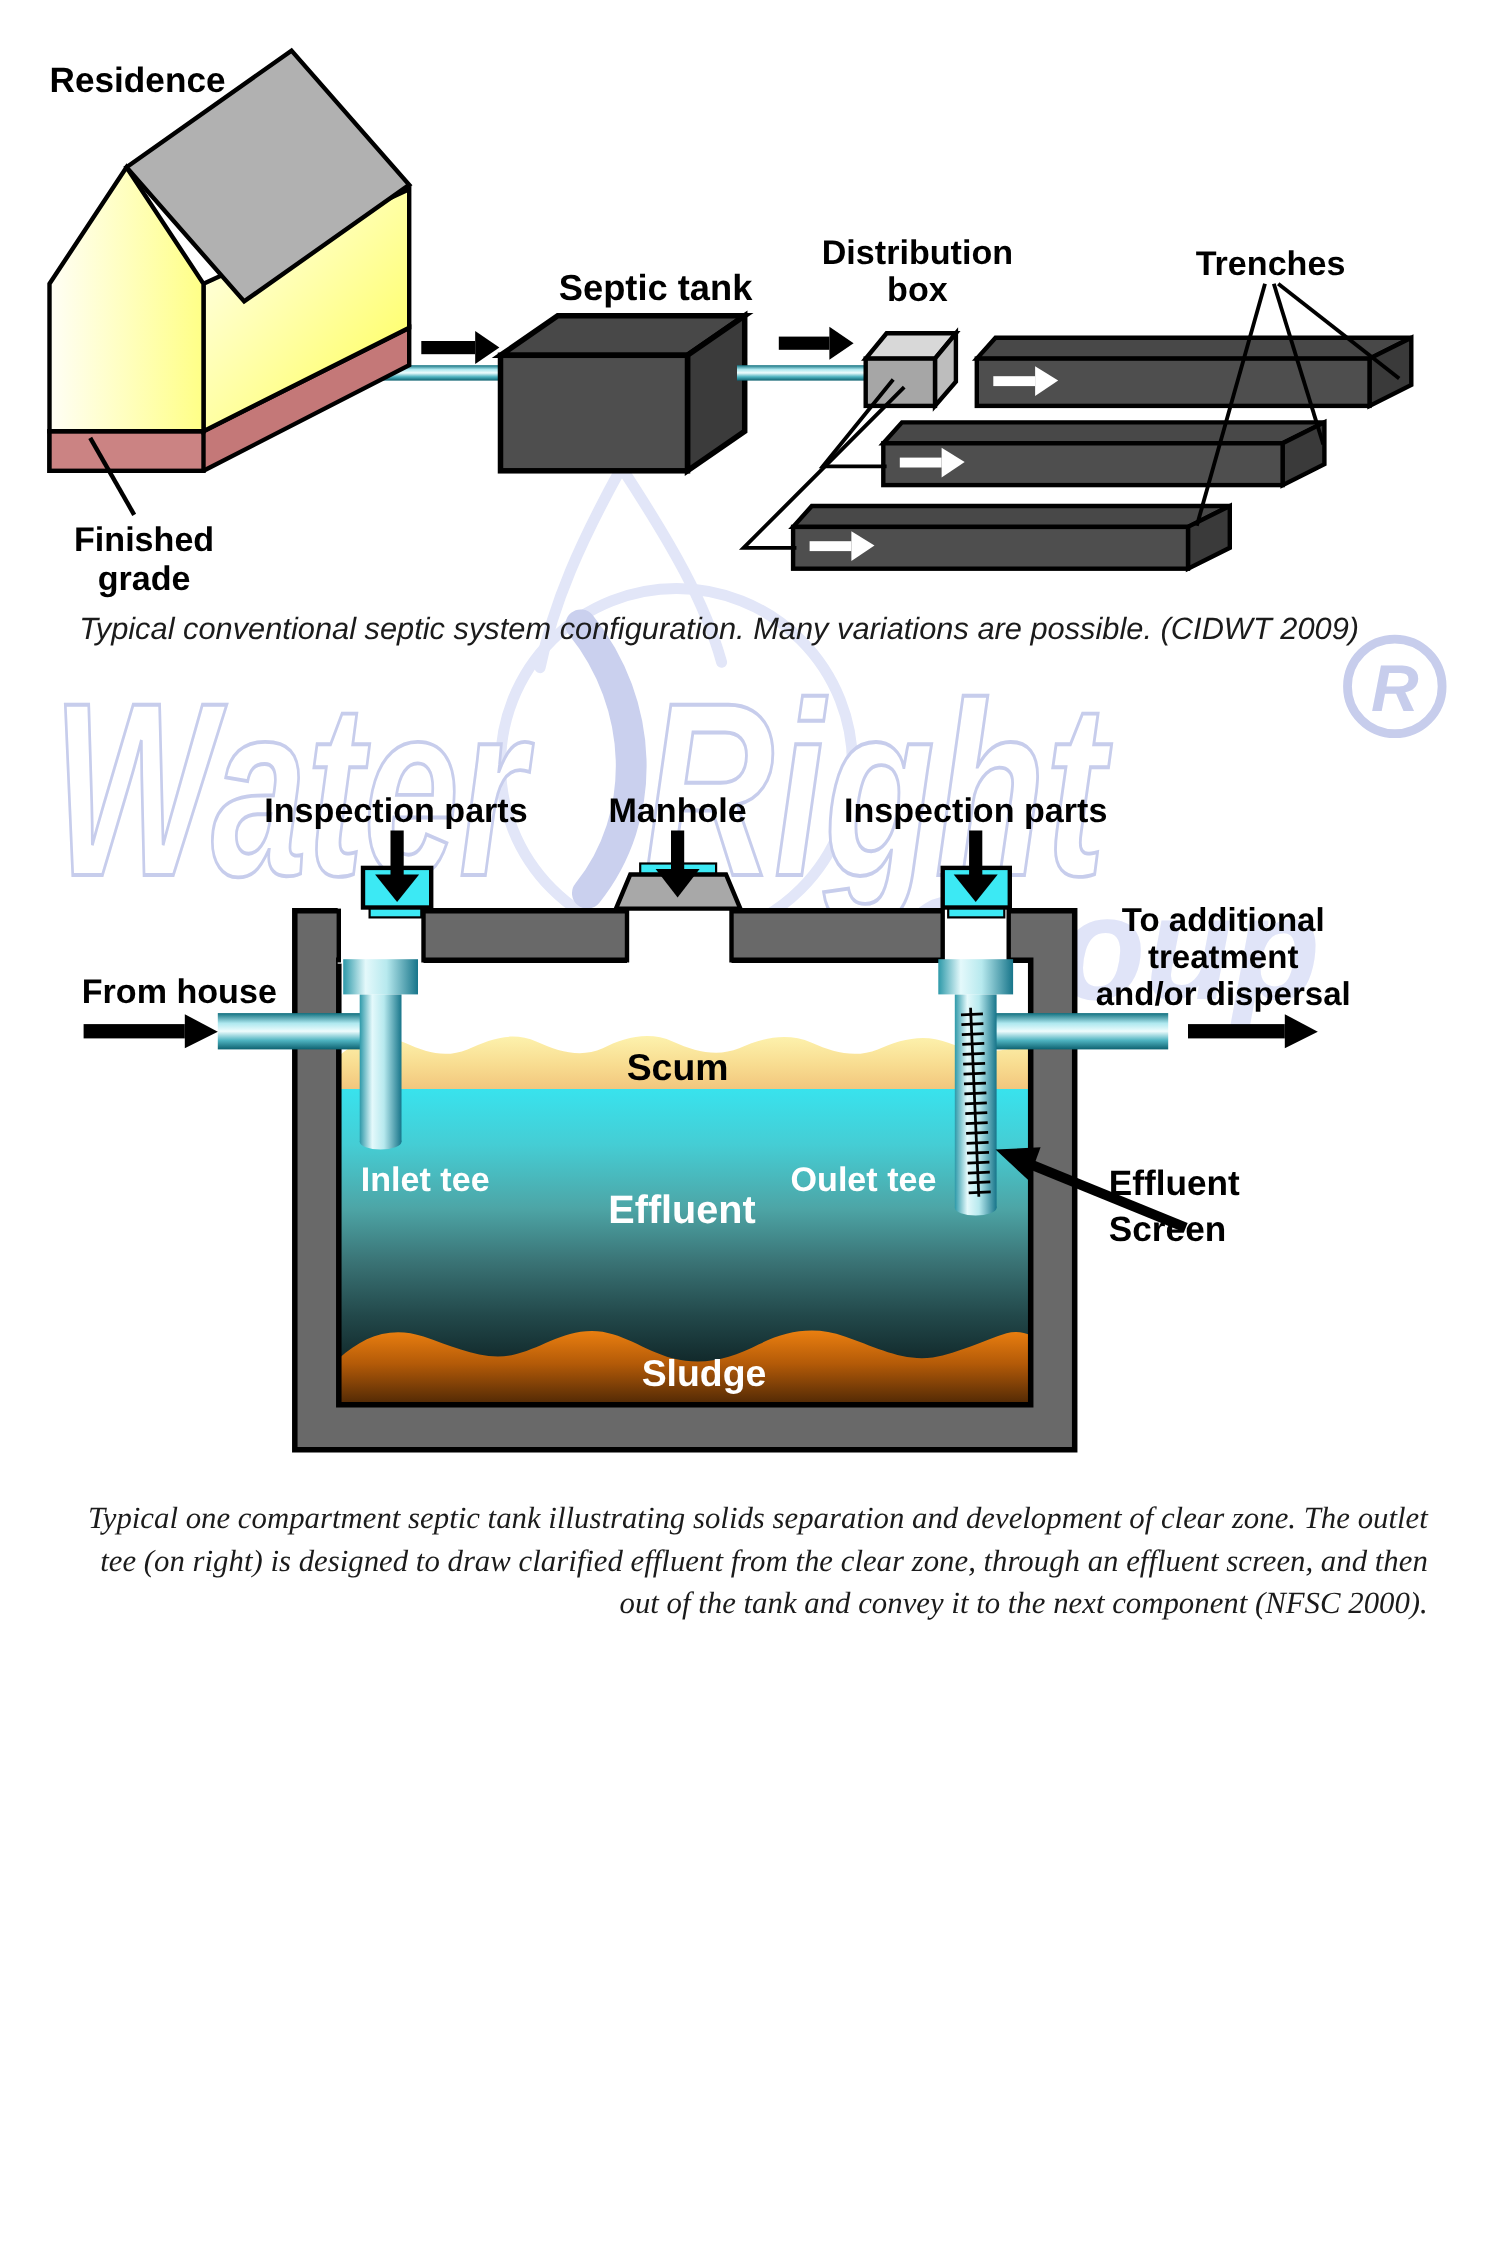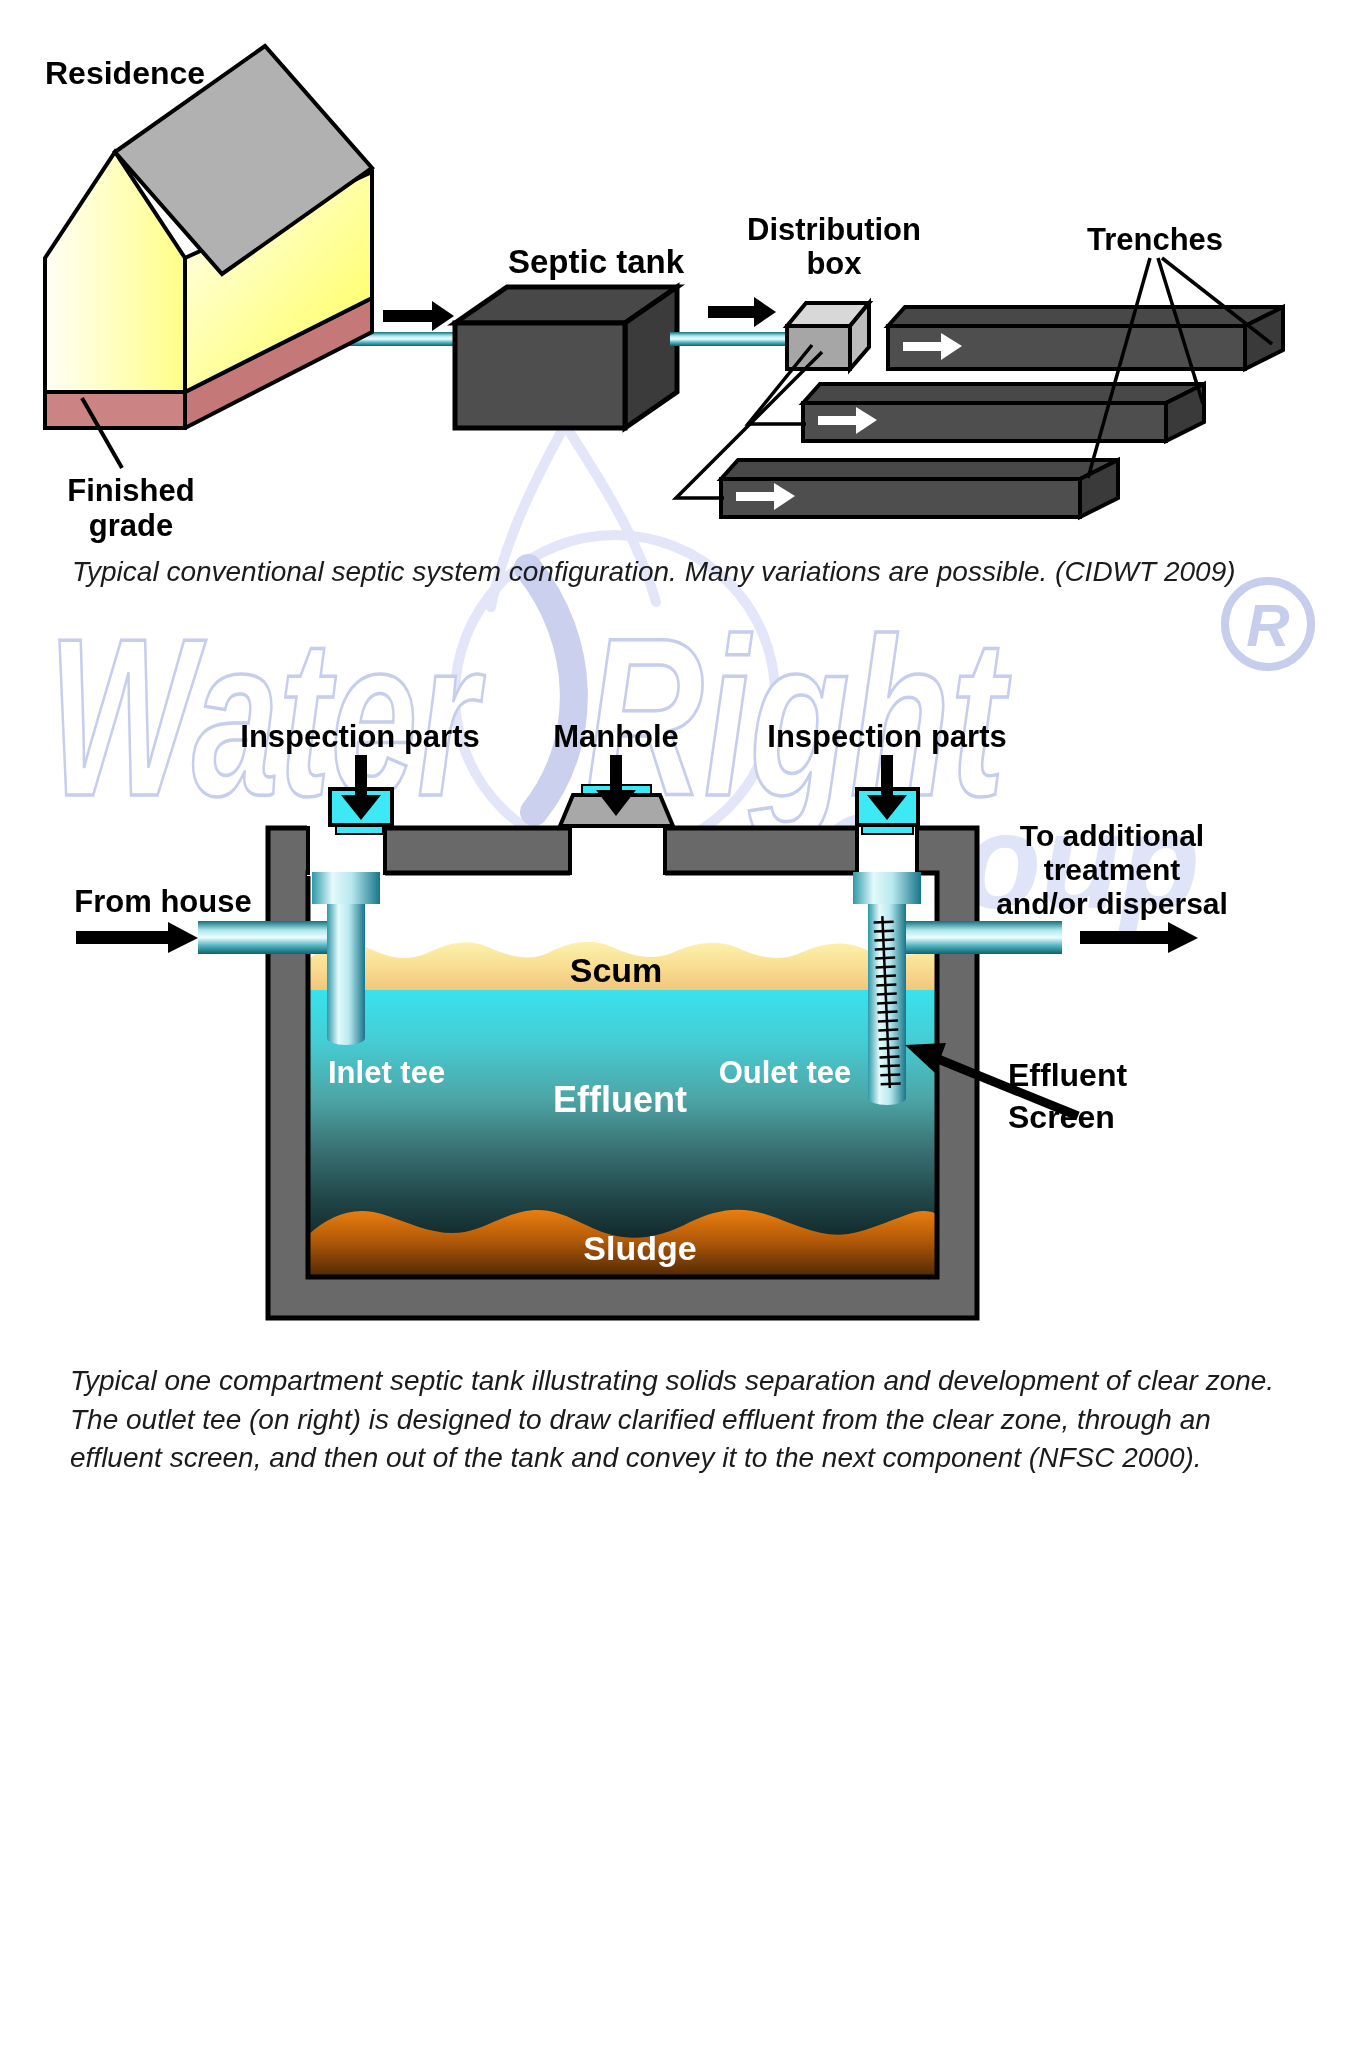--- a/index.html
+++ b/index.html
@@ -1,21 +1,21 @@
 <!DOCTYPE html>
 <html><head>
 <meta charset="utf-8">
 <style>
   html,body{margin:0;padding:0;background:#ffffff;}
   .page{position:relative;width:1372px;height:2048px;background:#ffffff;overflow:hidden;
         font-family:"Liberation Sans","DejaVu Sans",sans-serif;}
   .page svg{position:absolute;left:0;top:0;}
-  .caption{position:absolute;font-style:italic;font-size:28px;color:#1b1b1b;}
+  .caption{position:absolute;font-style:italic;font-size:28px;color:#1b1b1b;text-align:right;}
   #caption1{left:72px;top:556px;white-space:nowrap;letter-spacing:0px;}
-  #caption2{left:70px;top:1362px;width:1228px;line-height:1.38;}
+  #caption2{left:70px;top:1362px;width:1228px;line-height:1.38;font-family:Liberation Serif, serif;}
   text.lbl{font-weight:bold;fill:#000000;}
   text.lblw{font-weight:bold;fill:#ffffff;}
   text.wm{font-weight:bold;font-style:italic;}
 </style>
 </head>
 <body>
 
 <div class="page">
 
 <svg width="1372" height="2048" viewBox="0 0 1372 2048">

